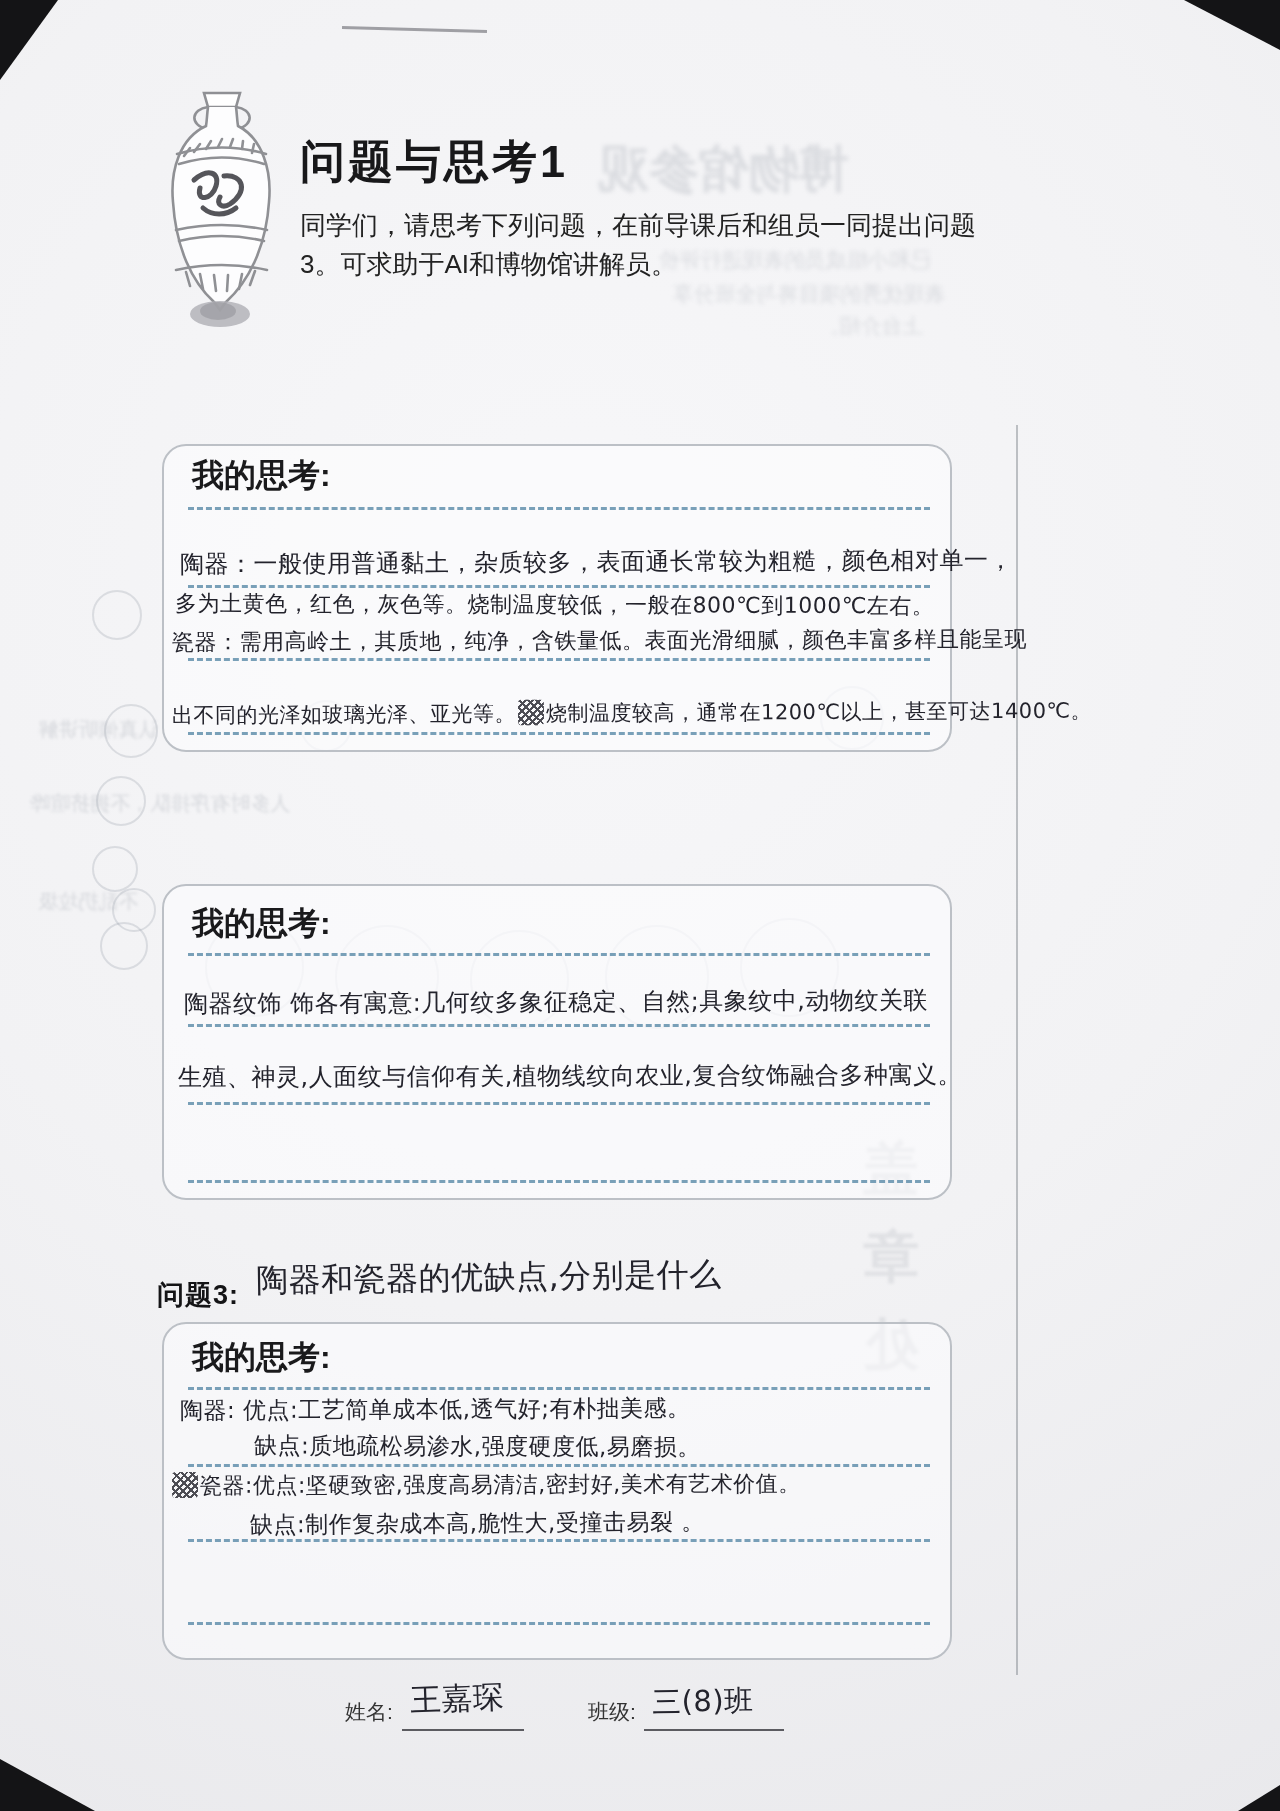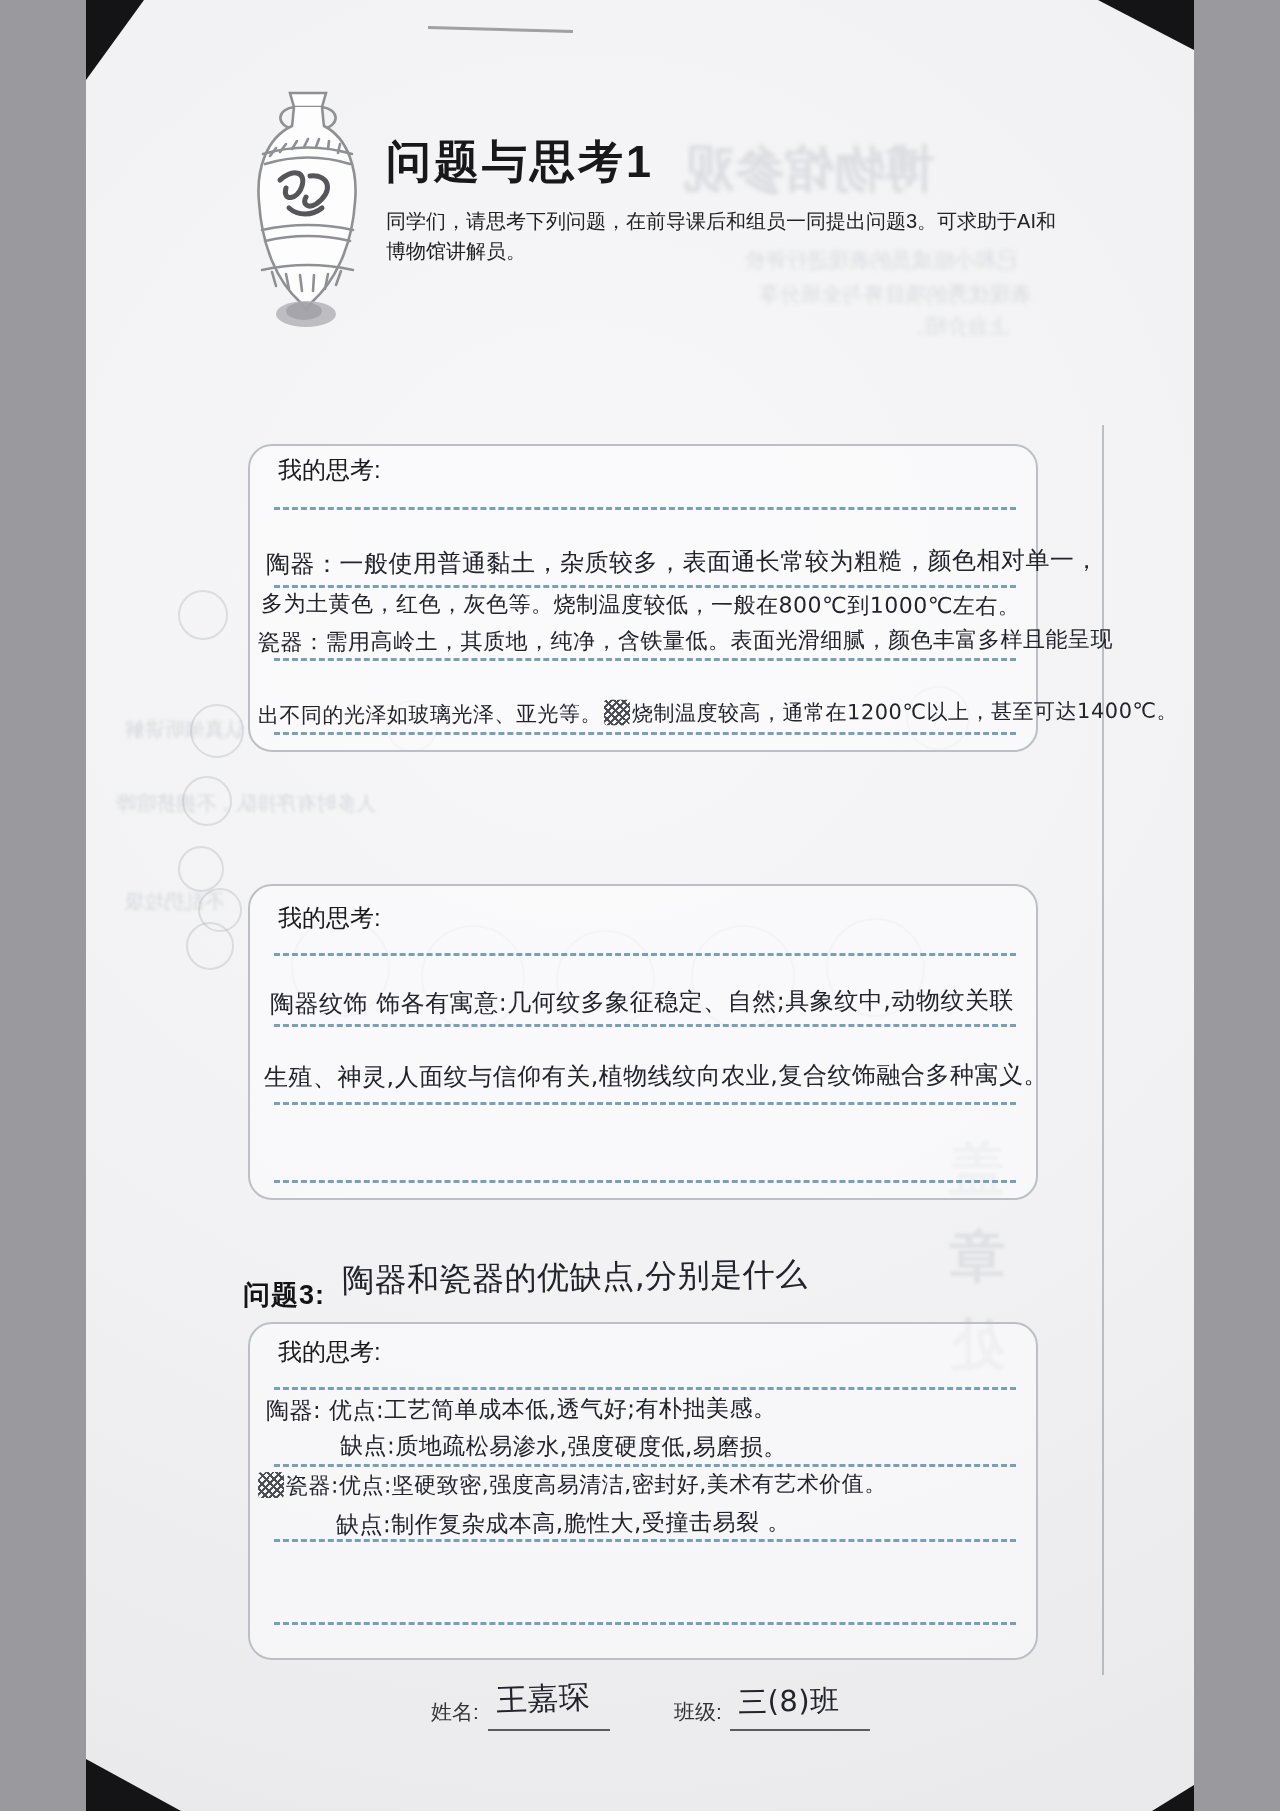--- a/index.html
+++ b/index.html
@@ -1,27 +1,27 @@
 <!DOCTYPE html>
 <html><head>
 <meta charset="utf-8">
 <style>
   html,body{margin:0;padding:0;background:#9a9a9e;}
-  #page{position:relative;width:1108px;height:1811px;margin:0 auto;overflow:hidden;
+  #page{position:relative;width:1280px;height:1811px;margin:0 auto;overflow:hidden;
         background:radial-gradient(circle at 45% 32%, #f7f7f9 0%, #f2f2f4 52%, #e9e9ec 100%);
         font-family:"Liberation Sans","DejaVu Sans",sans-serif;color:#1c1c1e;}
   .abs{position:absolute;}
   .print{font-family:"Liberation Sans","DejaVu Sans",sans-serif;color:#1c1c1e;}
   .hw{font-family:"DejaVu Sans",cursive,sans-serif;color:#23232c;white-space:nowrap;
       font-weight:500;letter-spacing:.5px;}
   .page-title{font-size:45px;font-weight:900;letter-spacing:3px;color:#18181a;}
-  .intro{font-size:20px;line-height:1.5;width:678px;color:#222;}
+  .intro{font-size:26px;line-height:1.5;width:678px;color:#222;}
   .q-label{font-size:27px;font-weight:600;color:#141416;letter-spacing:1px;white-space:nowrap;}
   .think-box{border:2.5px solid #bcc0c6;border-radius:24px;background:rgba(253,253,255,.55);}
-  .box-title{font-size:24px;font-weight:400;color:#1a1a1c;}
+  .box-title{font-size:32px;font-weight:700;color:#1a1a1c;}
   .rule{height:0;border-top:3px dashed rgba(84,134,165,.78);}
   .scratch-inline{display:inline-block;width:26px;height:26px;vertical-align:-5px;margin:0 2px;
       border-radius:4px;opacity:.8;
       background:repeating-linear-gradient(135deg,#23232c 0 2px,transparent 2px 5px),
                  repeating-linear-gradient(45deg,#23232c 0 2px,transparent 2px 6px);}
   .bt{color:#9aa0aa;filter:blur(2px);opacity:.3;transform:scaleX(-1);white-space:nowrap;}
   .bt-stamp{color:#8a909a;filter:blur(1.5px);opacity:.17;transform:scaleX(-1);
       font-size:56px;font-weight:700;}
   .bt-circle{position:absolute;border-radius:50%;border:2px solid rgba(150,158,168,.28);}
   .bt-circle.big{border-color:rgba(158,166,176,.13);}

